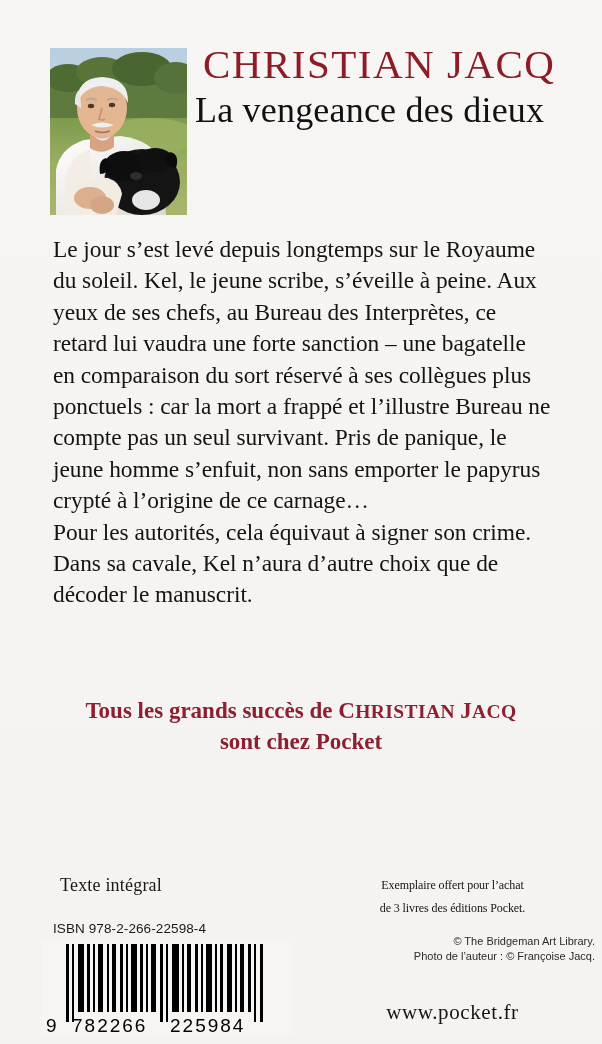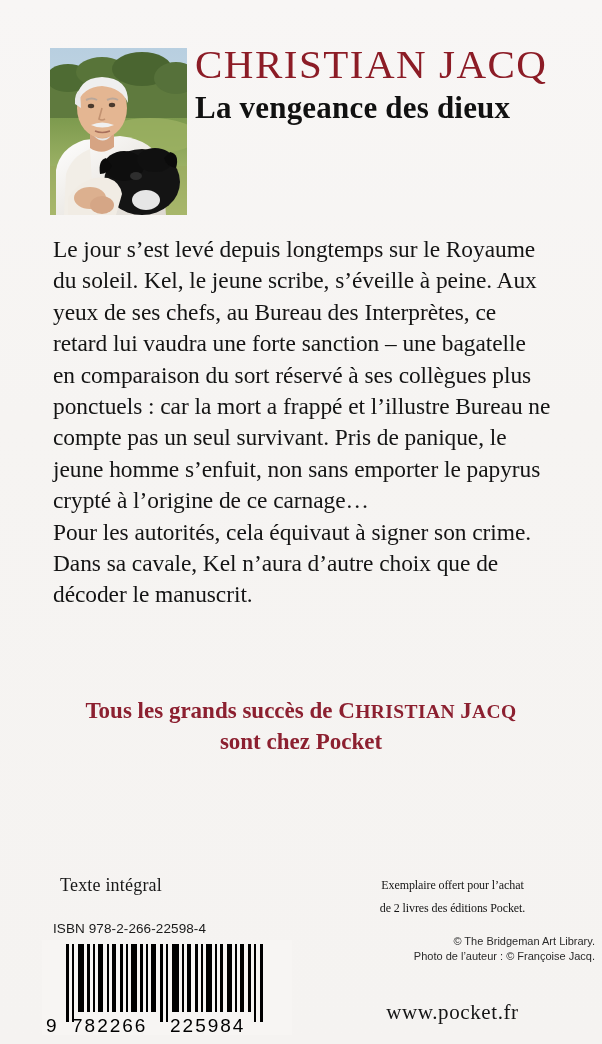--- a/index.html
+++ b/index.html
@@ -46,28 +46,28 @@
     top: 44px;
     width: 390px;
   }
   .author-name {
     color: #8c1c26;
     font-size: 41px;
     letter-spacing: 1.5px;
     line-height: 1.0;
     font-weight: 400;
     white-space: nowrap;
-    margin: 0 0 4px 0;
+    margin: 0 0 4px 8px;
     font-family: "Liberation Serif", serif;
   }
   .book-title {
     color: #111111;
-    font-size: 31px;
+    font-size: 36px;
     line-height: 1.08;
-    font-weight: 700;
+    font-weight: 400;
     margin: 6px 0 0 0;
     letter-spacing: 0.2px;
     white-space: nowrap;
   }
   .book-subtitle {
     color: #1a1a1a;
     font-size: 20px;
     line-height: 1.1;
     font-weight: 400;
     margin: 6px 0 0 0;
@@ -294,21 +294,21 @@
         <rect x="218" y="4" width="3" height="78"></rect>
       </g>
       <text x="4" y="92" font-family="Liberation Sans, sans-serif" font-size="19" fill="#000">9</text>
       <text x="30" y="92" font-family="Liberation Sans, sans-serif" font-size="19" letter-spacing="2" fill="#000">782266</text>
       <text x="128" y="92" font-family="Liberation Sans, sans-serif" font-size="19" letter-spacing="2" fill="#000">225984</text>
     </svg>
   </div>
 
   <div class="offer">
     <div>Exemplaire offert pour l’achat</div>
-    <div>de 2 livres des éditions Pocket.</div>
+    <div>de 3 livres des éditions Pocket.</div>
   </div>
 
   <div class="credits">
     <div>© The Bridgeman Art Library.</div>
     <div>Photo de l’auteur : © Françoise Jacq.</div>
   </div>
 
   <div class="website">www.pocket.fr</div>
 
 </div>

